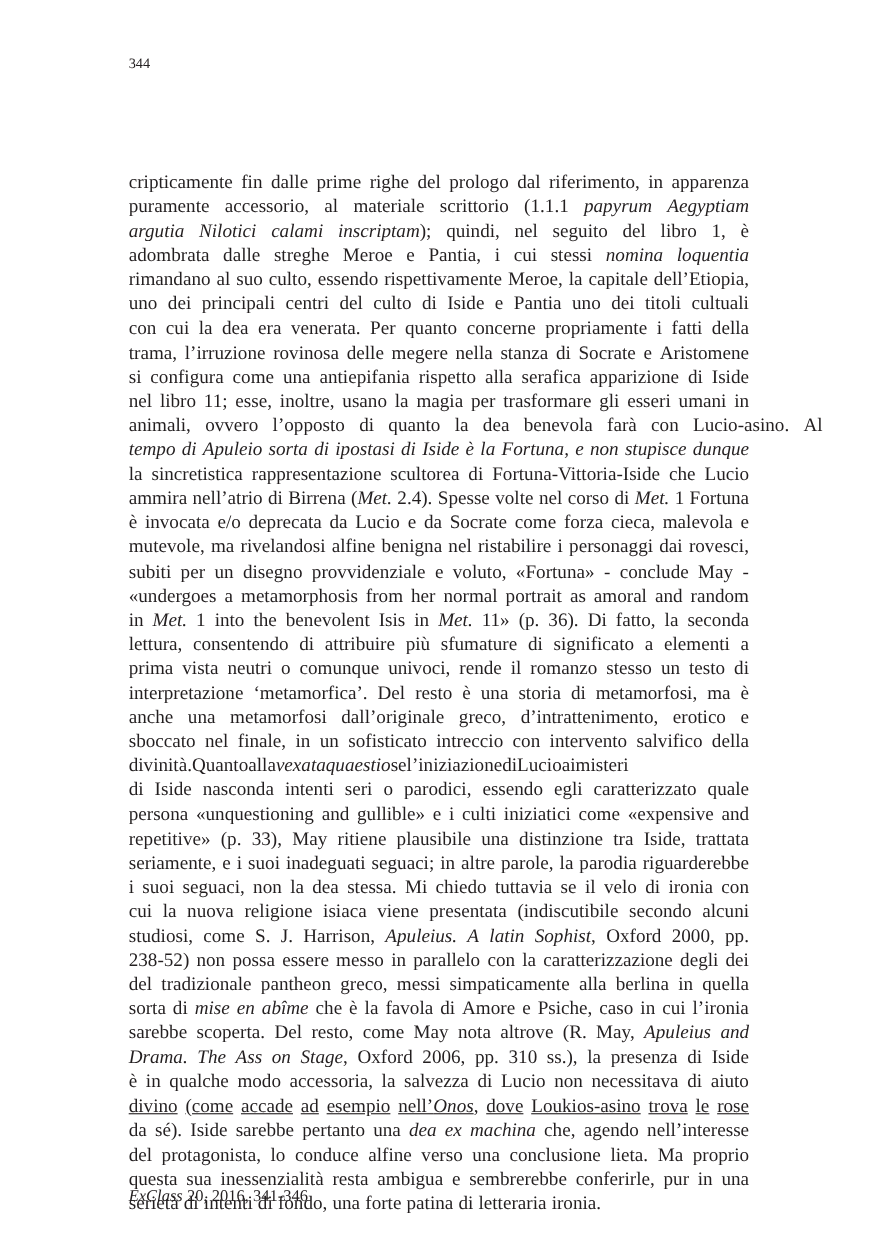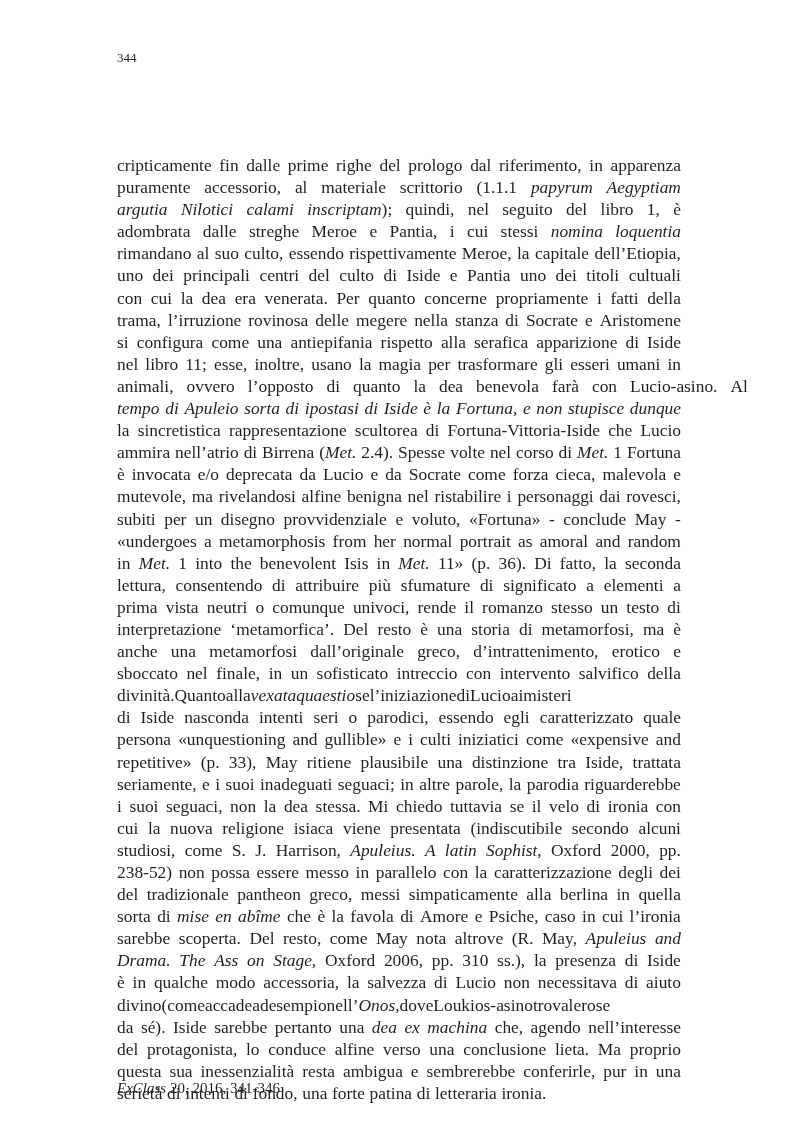--- a/index.html
+++ b/index.html
@@ -625,21 +625,21 @@
         <span><span>salvezza</span></span>
         <span><span>di</span></span>
         <span><span>Lucio</span></span>
         <span><span>non</span></span>
         <span><span>necessitava</span></span>
         <span><span>di</span></span>
         <span><span>aiuto</span></span>
       </div>
     </div>
     <div class="line">
-      <div style="display: flex; justify-content: flex-start; gap: 0px;">
+      <div style="display: flex; justify-content: space-between; gap: 0px; text-decoration: underline;">
         <span><span>divino</span></span>
         <span><span>(come</span></span>
         <span><span>accade</span></span>
         <span><span>ad</span></span>
         <span><span>esempio</span></span>
         <span><span>nell’</span><i>Onos</i><span>,</span></span>
         <span><span>dove</span></span>
         <span><span>Loukios-asino</span></span>
         <span><span>trova</span></span>
         <span><span>le</span></span>

